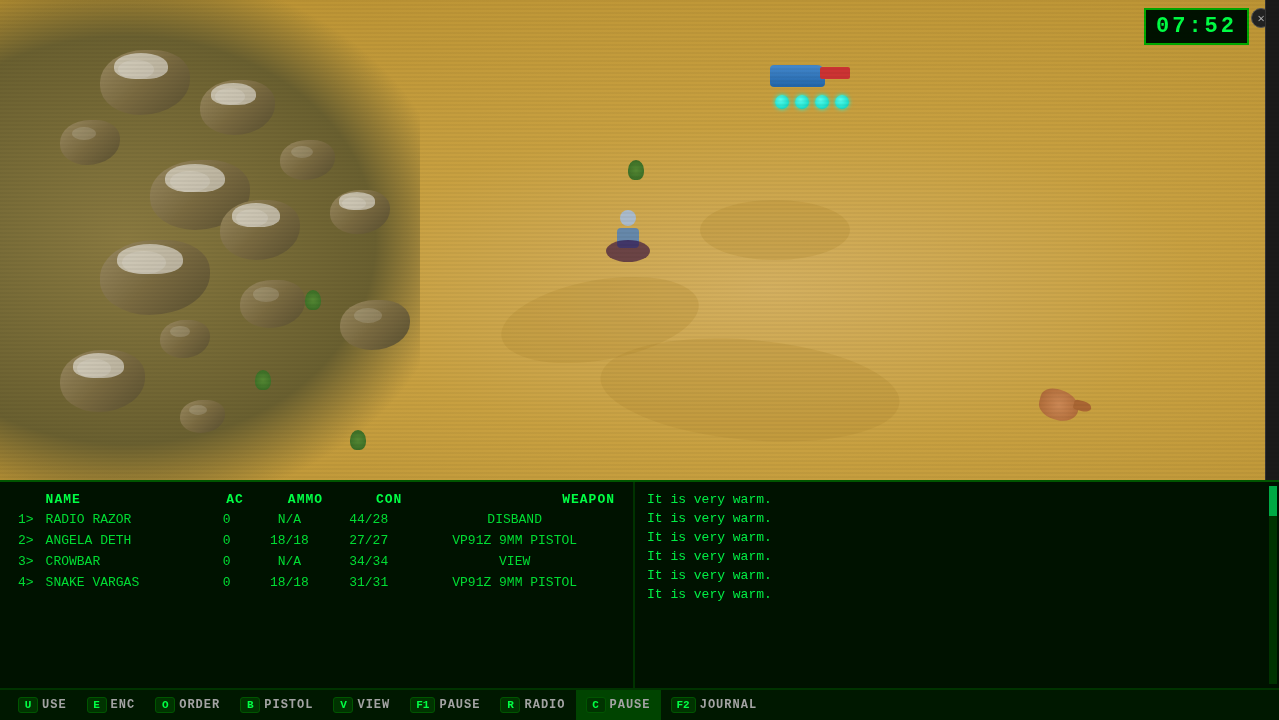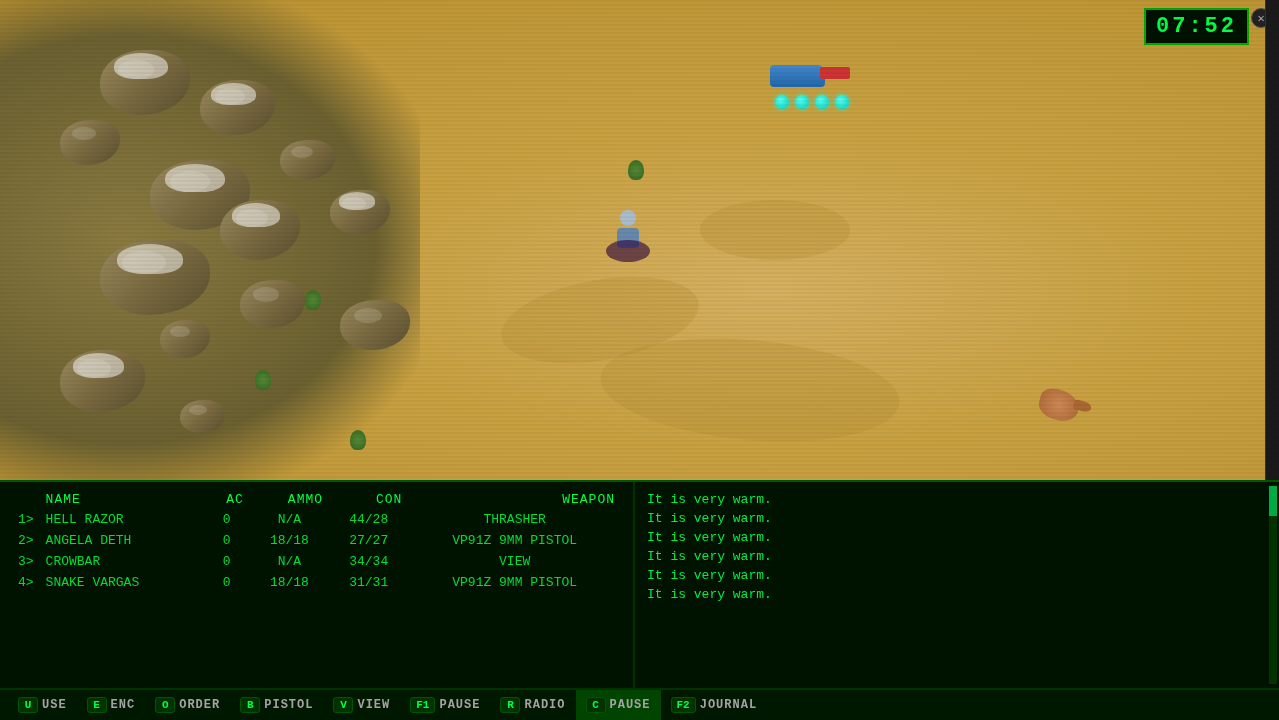--- a/index.html
+++ b/index.html
@@ -219,21 +219,21 @@
     }
 
     #party-table {
       width: 100%;
       border-collapse: collapse;
     }
 
     #party-table th {
       color: #00ff44;
       font-size: 13px;
-      font-weight: normal;
+      font-weight: bold;
       padding: 2px 6px;
       text-align: left;
       letter-spacing: 1px;
       margin-top: 16px;
     }
     #party-table th.center {
       text-align: right;
     }
 
     #party-table td {
@@ -447,25 +447,25 @@
             <th>NAME</th>
             <th class="center">AC</th>
             <th class="center">AMMO</th>
             <th class="center">CON</th>
             <th class="center">WEAPON</th>
           </tr>
         </thead>
         <tbody id="party-tbody">
         <tr>
     <td class="row-num">1&gt;</td>
-    <td>HELL RAZOR</td>
+    <td>RADIO RAZOR</td>
     <td class="center">0</td>
     <td class="center">N/A</td>
     <td class="center">44/28</td>
-    <td class="center">THRASHER</td>
+    <td class="center">DISBAND</td>
   </tr>
             <tr>
     <td class="row-num">2&gt;</td>
     <td>ANGELA DETH</td>
     <td class="center">0</td>
     <td class="center">18/18</td>
     <td class="center">27/27</td>
     <td class="center">VP91Z 9MM PISTOL</td>
   </tr>
             <tr>

